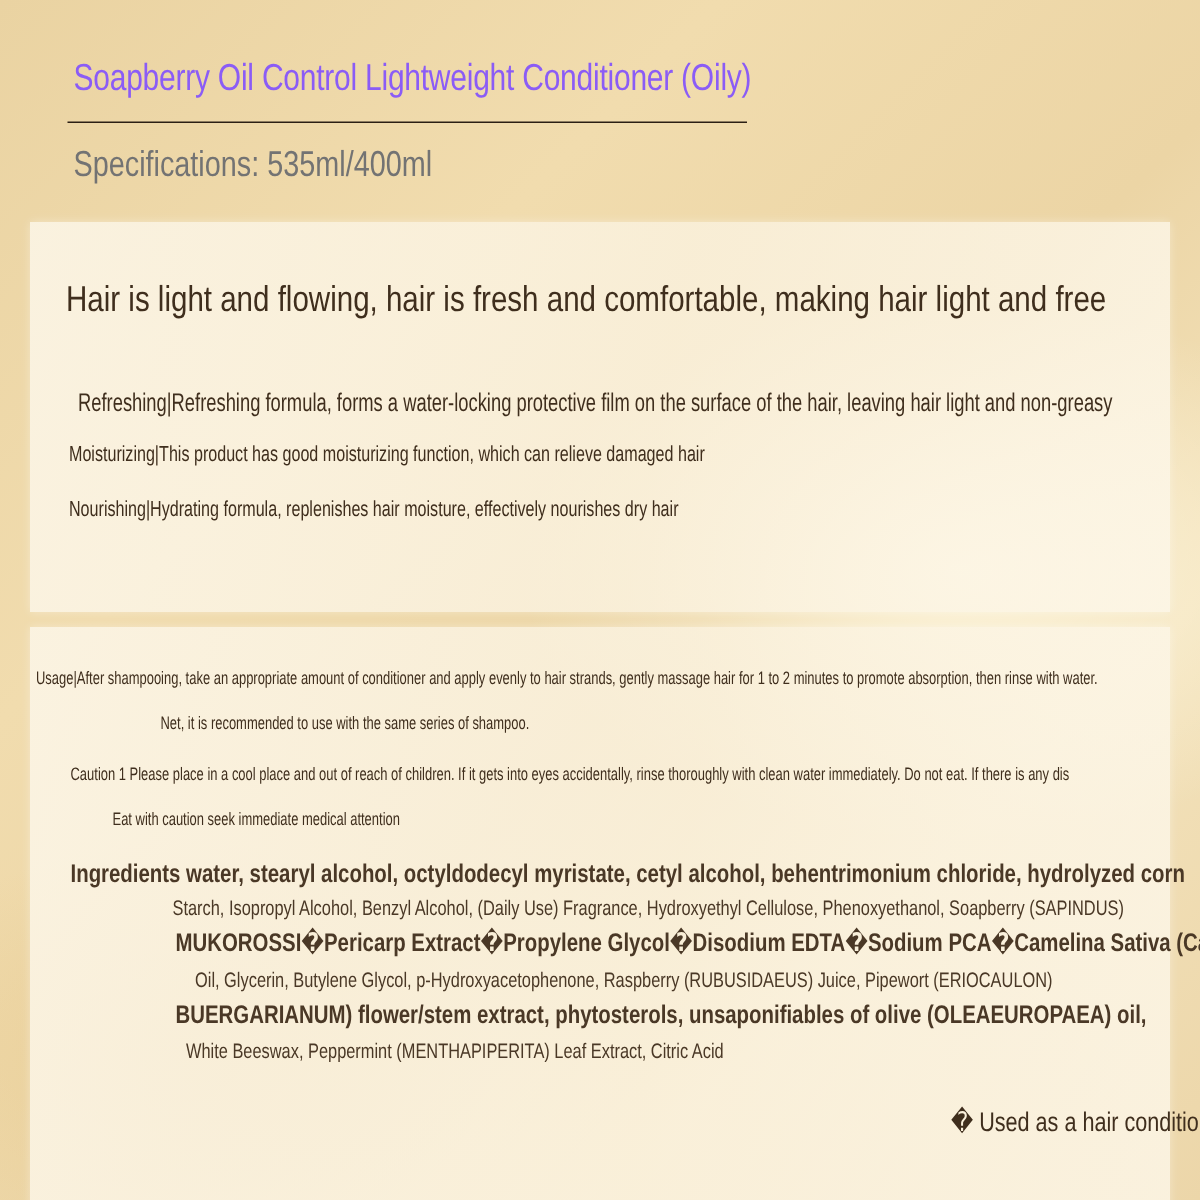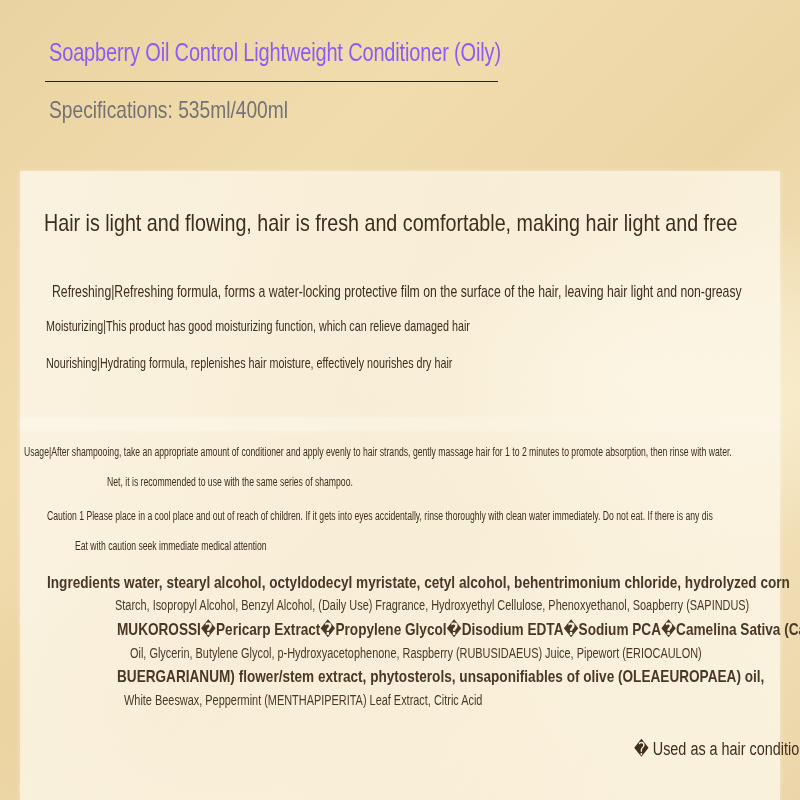--- a/index.html
+++ b/index.html
@@ -27,21 +27,21 @@
       position: absolute; left: 49px; top: 96px;
       font-size: 24px; color: #737373;
     }
     .spec .condensed { transform: scaleX(0.80); }
 
     .panel {
       position: absolute; left: 20px; width: 760px;
       background: linear-gradient(100deg, rgba(252,246,232,0.86) 0%, rgba(251,243,225,0.78) 55%, rgba(253,247,233,0.82) 100%);
       box-shadow: 0 0 6px rgba(255,255,255,0.35);
     }
-    .panel-1 { top: 148px; height: 260px; margin-top: 23px; }
+    .panel-1 { top: 148px; height: 260px; }
     .panel-2 { top: 418px; height: 460px; }
 
     .line { position: absolute; white-space: nowrap; color: #3f2e1d; }
     .line .condensed { transform: scaleX(0.78); }
 
     .headline { left: 24px; top: 38px; font-size: 24px; }
     .headline .condensed { transform: scaleX(0.82); }
 
     .feat-small { font-size: 17px; }
     .feat-small .condensed { transform: scaleX(0.72); }

